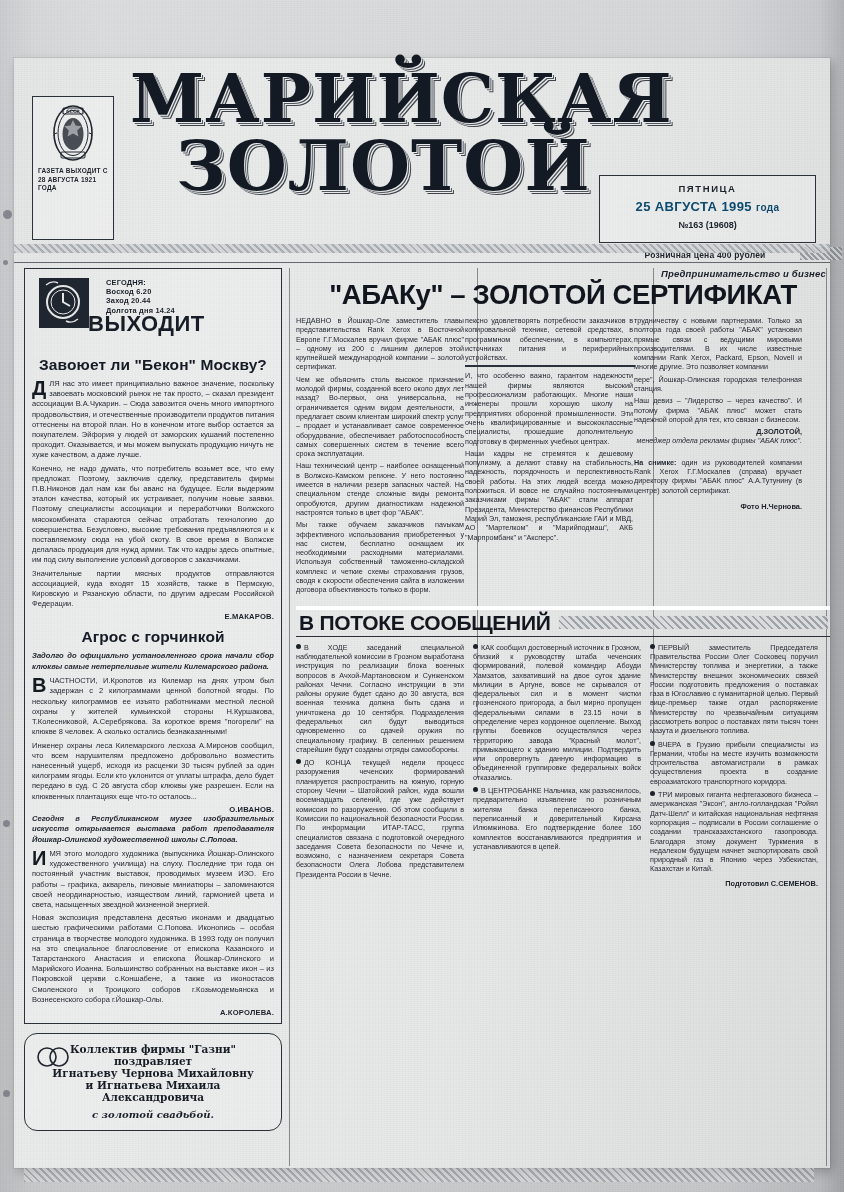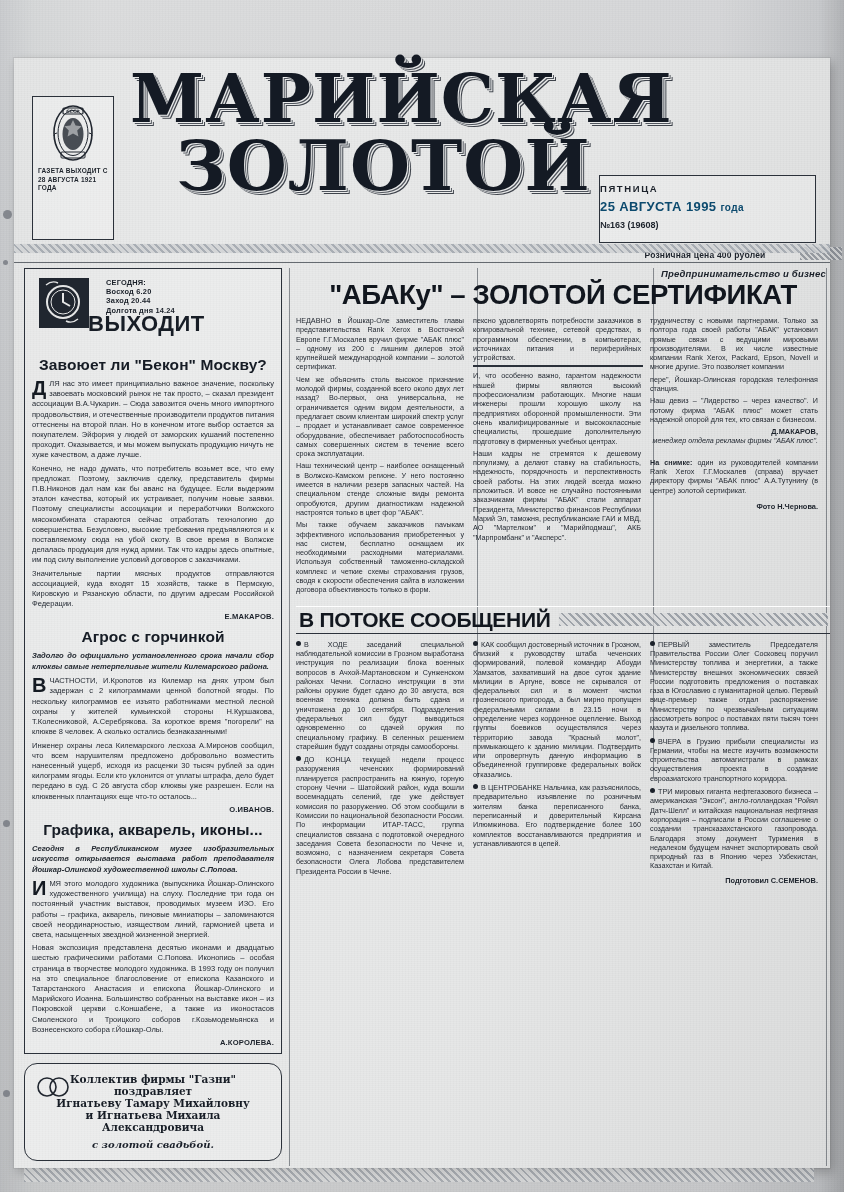--- a/index.html
+++ b/index.html
@@ -55,20 +55,21 @@
        2px 2px 0 #51565e,
        3px 3px 0 #e9eaea,
        4px 4px 0 #3e434b;
     white-space:nowrap;
   }
   #mp-line1{font-size:67px;line-height:70px;margin-left:4px;}
   #mp-line2{font-size:69px;line-height:72px;margin-left:50px;margin-top:-4px;}
   .datebox{
     position:absolute;left:585px;top:117px;width:215px;height:66px;
     border:1px solid #2b313a;background:rgba(255,255,255,.22);
+    text-align:center;
   }
   .dl1{font-size:9.5px;font-weight:700;letter-spacing:1.6px;margin-top:7px;color:#1c222b;}
   .dl2{font-size:13px;font-weight:700;letter-spacing:.4px;margin-top:5px;color:#0c4a6e;}
   .dl2 small{font-size:10px;font-weight:700;}
   .dl3{font-size:9px;font-weight:700;margin-top:6px;color:#1c222b;}
   .price{
     position:absolute;left:596px;top:192px;width:190px;
     font-size:8.5px;font-weight:700;color:#1c222b;text-align:center;letter-spacing:.2px;
   }
   .price-chip{
@@ -131,38 +132,38 @@
   #right-col{position:absolute;left:296px;top:268px;width:534px;}
   .kicker{
     font-size:9.5px;font-style:italic;font-weight:700;text-align:right;
     color:#1b212a;margin:0 4px 1px 0;letter-spacing:.2px;
   }
   .mainhead{
     font-size:27px;font-weight:700;text-align:center;color:#11161e;
     letter-spacing:-0.4px;margin:0 0 2px 0;font-family:"Liberation Sans",sans-serif;
     transform:scaleX(1.02);transform-origin:center;
   }
-  .abak-3col{display:flex;gap:9px;margin-top:5px;}
+  .abak-3col{display:flex;gap:1px;margin-top:5px;}
   .abak-3col .c{width:168px;}
   .mini{font-size:7.2px;line-height:9.3px;text-align:justify;color:#242a33;margin:0 0 3px 0;}
   .photo{
     width:100%;height:0;padding-bottom:0;border:1px solid #2b313a;
     position:relative;overflow:hidden;background:#5c6169;
   }
   .photo-inner{
     position:relative;width:100%;height:245px;
     background:linear-gradient(180deg,#8e939b 0%,#6f747c 45%,#4e535b 100%);
   }
   .cap{font-size:7.2px;line-height:9.3px;color:#242a33;text-align:justify;}
   .cap b{font-weight:700;}
   .cap-sig{font-size:7.4px;font-weight:700;text-align:right;margin-top:2px;color:#1c222b;}
 
   
   .band{
-    margin-top:8px;border-top:1px solid #ffffff;border-bottom:1px solid #2b313a;
+    margin-top:8px;border-top:4px solid #ffffff;border-bottom:1px solid #2b313a;
     height:26px;position:relative;display:flex;align-items:center;
   }
   .band-title{
     font-size:21px;font-weight:700;color:#12171f;letter-spacing:-.3px;
     padding-left:3px;white-space:nowrap;
   }
   .band-hatch{
     flex:1;height:13px;margin-left:8px;margin-right:2px;
     background:repeating-linear-gradient(45deg,#8d939b 0 2px,#d9dadb 2px 5px);opacity:.8;
   }
@@ -263,35 +264,34 @@
     <p class="body-t">Конечно, не надо думать, что потребитель возьмет все, что ему предложат. Поэтому, заключив сделку, представитель фирмы П.В.Никонов дал нам как бы аванс на будущее. Если выдержим эталон качества, который их устраивает, получим новые заявки. Поэтому специалисты ассоциации и переработчики Волжского мясокомбината стараются сейчас отработать технологию до совершенства. Безусловно, высокие требования предъявляются и к поставляемому сюда на убой скоту. В свое время в Волжске делалась продукция для нужд армии. Так что кадры здесь опытные, им под силу выполнение условий договоров с заказчиками.</p>
     <p class="body-t">Значительные партии мясных продуктов отправляются ассоциацией, куда входят 15 хозяйств, также в Пермскую, Кировскую и Рязанскую области, по другим адресам Российской Федерации.</p>
     <div class="sig">Е.МАКАРОВ.</div>
 
     <h2 class="art-title">Агрос с горчинкой</h2>
     <p class="lede">Задолго до официально установленного срока начали сбор клюквы самые нетерпеливые жители Килемарского района.</p>
     <p class="body-t"><span class="dropcap">В</span><span>ЧАСТНОСТИ, И.Кропотов из Килемар на днях утром был задержан с 2 килограммами ценной болотной ягоды. По нескольку килограммов ее изъято работниками местной лесной охраны у жителей кумьинской стороны Н.Куршакова, Т.Колесниковой, А.Серебрякова. За короткое время "погорели" на клюкве 8 человек. А сколько остались безнаказанными!</span></p>
     <p class="body-t">Инженер охраны леса Килемарского лесхоза А.Миронов сообщил, что всем нарушителям предложено добровольно возместить нанесенный ущерб, исходя из расценки 30 тысяч рублей за один килограмм ягоды. Если кто уклонится от уплаты штрафа, дело будет передано в суд. С 26 августа сбор клюквы уже разрешен. Если на клюквенных плантациях еще что-то осталось...</p>
     <div class="sig">О.ИВАНОВ.</div>
 
-    <h2 class="art-title">Графика, акварель, иконы...</h2>
     <p class="lede">Сегодня в Республиканском музее изобразительных искусств открывается выставка работ преподавателя Йошкар-Олинской художественной школы С.Попова.</p>
     <p class="body-t"><span class="dropcap">И</span><span>МЯ этого молодого художника (выпускника Йошкар-Олинского художественного училища) на слуху. Последние три года он постоянный участник выставок, проводимых музеем ИЗО. Его работы – графика, акварель, пиновые миниатюры – запоминаются своей неординарностью, изяществом линий, гармонией цвета и света, насыщенных звездной жизненной энергией.</span></p>
     <p class="body-t">Новая экспозиция представлена десятью иконами и двадцатью шестью графическими работами С.Попова. Иконопись – особая страница в творчестве молодого художника. В 1993 году он получил на это специальное благословение от епископа Казанского и Татарстанского Анастасия и епископа Йошкар-Олинского и Марийского Иоанна. Большинство собранных на выставке икон – из Покровской церкви с.Коншабене, а также из иконостасов Смоленского и Троицкого соборов г.Козьмодемьянска и Вознесенского собора г.Йошкар-Олы.</p>
     <div class="sig">А.КОРОЛЕВА.</div>
   </div>
 
   <div class="ad">
     <svg class="rings" viewBox="0 0 40 22">
       <circle cx="13" cy="11" r="9" fill="none" stroke="#20262f" stroke-width="1.6"></circle>
       <circle cx="25" cy="11" r="9" fill="none" stroke="#20262f" stroke-width="1.6"></circle>
     </svg>
     <div class="ad-l1">Коллектив фирмы "Газни"</div>
     <div class="ad-l2">поздравляет</div>
-    <div class="ad-l3">Игнатьеву Тамару Михайловну</div>
+    <div class="ad-l3">Игнатьеву Чернова Михайловну</div>
     <div class="ad-l4">и Игнатьева Михаила Александровича</div>
     <div style="height:6px"></div>
     <div class="ad-it">с золотой свадьбой.</div>
 
   </div>
 </div>
 
 <div id="right-col">
 
   <div class="kicker">Предпринимательство и бизнес</div>
@@ -349,21 +349,21 @@
           </svg>
         </div>
       </div>
       <p class="mini" style="margin-top:4px">И, что особенно важно, гарантом надежности нашей фирмы являются высокий профессионализм работающих. Многие наши инженеры прошли хорошую школу на предприятиях оборонной промышленности. Эти очень квалифицированные и высококлассные специалисты, прошедшие дополнительную подготовку в фирменных учебных центрах.</p>
       <p class="mini">Наши кадры не стремятся к дешевому популизму, а делают ставку на стабильность, надежность, порядочность и перспективность своей работы. На этих людей всегда можно положиться. И вовсе не случайно постоянными заказчиками фирмы "АБАК" стали аппарат Президента, Министерство финансов Республики Марий Эл, таможня, республиканские ГАИ и МВД, АО "Мартелком" и "Марийподмаш", АКБ "Марпромбанк" и "Аксперс".</p>
     </div>
     <div class="c">
       <p class="mini">трудничеству с новыми партнерами. Только за полтора года своей работы "АБАК" установил прямые связи с ведущими мировыми производителями. В их числе известные компании Rank Xerox, Packard, Epson, Novell и многие другие. Это позволяет компании</p>
       <p class="mini">пере", Йошкар-Олинская городская телефонная станция.</p>
       <p class="mini">Наш девиз – "Лидерство – через качество". И потому фирма "АБАК плюс" может стать надежной опорой для тех, кто связан с бизнесом.</p>
-      <div class="cap-sig">Д.МАКАРОВ,</div>
+      <div class="cap-sig">Д.ЗОЛОТОЙ,</div>
       <div class="cap" style="text-align:right;font-style:italic">менеджер отдела рекламы фирмы "АБАК плюс".</div>
       <div style="height:5px"></div>
       <p class="cap"><b>На снимке:</b> <span>один из руководителей компании Rank Xerox Г.Г.Москалев (справа) вручает директору фирмы "АБАК плюс" А.А.Тутунину (в центре) золотой сертификат.</span></p>
       <div class="cap-sig">Фото Н.Чернова.</div>
     </div>
   </div>
 
   <div class="band">
     <div class="band-title">В ПОТОКЕ СООБЩЕНИЙ</div>
     <div class="band-hatch"></div>

